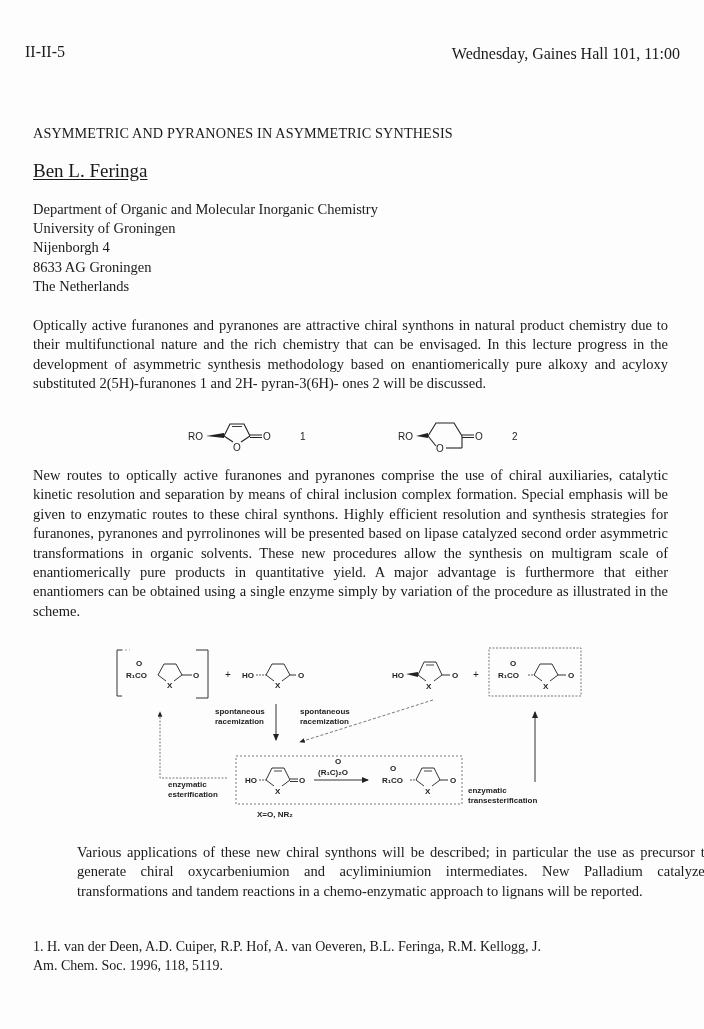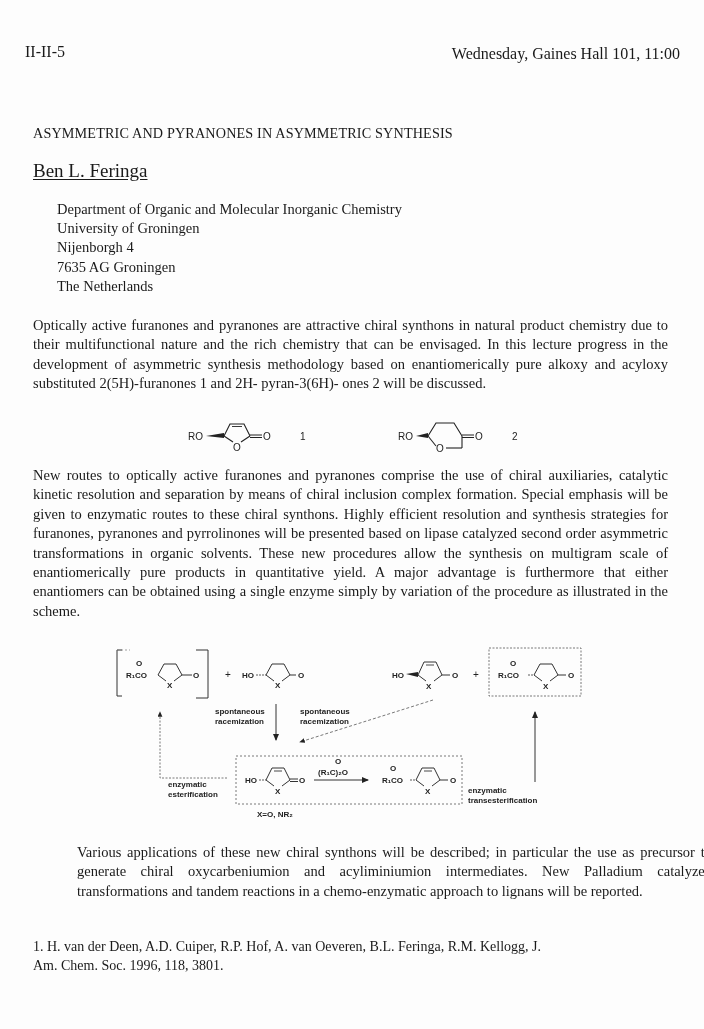--- a/index.html
+++ b/index.html
@@ -34,21 +34,20 @@
     .author {
       left: 33px; top: 160px;
       font-size: 19px;
       text-decoration: underline;
       text-underline-offset: 2px;
     }
     .affil {
       left: 33px; top: 200px;
       font-size: 14.5px;
       line-height: 19.2px;
-      margin-left: 24px;
     }
     .affil div { white-space: nowrap; }
     .para {
       left: 33px;
       width: 635px;
       font-size: 14.5px;
       line-height: 19.4px;
       text-align: justify;
     }
     .p1 { top: 316px; }
@@ -74,21 +73,21 @@
 <div class="abs header-left">II-II-5</div>
 <div class="abs header-right">Wednesday, Gaines Hall 101, 11:00</div>
 
 <div class="abs title">ASYMMETRIC AND PYRANONES IN ASYMMETRIC SYNTHESIS</div>
 <div class="abs author">Ben L. Feringa</div>
 
 <div class="abs affil">
   <div>Department of Organic and Molecular Inorganic Chemistry</div>
   <div>University of Groningen</div>
   <div>Nijenborgh 4</div>
-  <div>7635 AG Groningen</div>
+  <div>8633 AG Groningen</div>
   <div>The Netherlands</div>
 </div>
 
 <div class="abs para p1">Optically active furanones and pyranones are attractive chiral synthons in natural product chemistry due to their multifunctional nature and the rich chemistry that can be envisaged. In this lecture progress in the development of asymmetric synthesis methodology based on enantiomerically pure alkoxy and acyloxy  substituted 2(5H)-furanones 1  and 2H- pyran-3(6H)- ones 2 will be discussed.</div>
 
 <svg class="abs" style="left:180px; top:418px;" width="360" height="40">
   <g>
     <text class="chem" x="8" y="22">RO</text>
 
     <polygon points="26,18 44,15 44,20" fill="#222"></polygon>
@@ -229,14 +228,14 @@
   <text class="chem-small" x="368" y="161">enzymatic</text>
   <text class="chem-small" x="368" y="171">transesterification</text>
 
   <text class="chem-small" x="157" y="185">X=O,  NR₂</text>
 </svg>
 
 <div class="abs para p3">Various applications of these new chiral synthons will be described; in particular the use as precursor to generate chiral oxycarbeniumion and acyliminiumion intermediates. New Palladium catalyzed transformations and tandem reactions in a chemo-enzymatic approach to lignans will be reported.</div>
 
 <div class="abs refs">
   <div>1. H. van der Deen, A.D. Cuiper, R.P. Hof, A. van Oeveren, B.L. Feringa, R.M. Kellogg,  J.</div>
-  <div>Am. Chem. Soc. 1996, 118, 3801.</div>
+  <div>Am. Chem. Soc. 1996, 118, 5119.</div>
 </div>
 
 </body></html>

